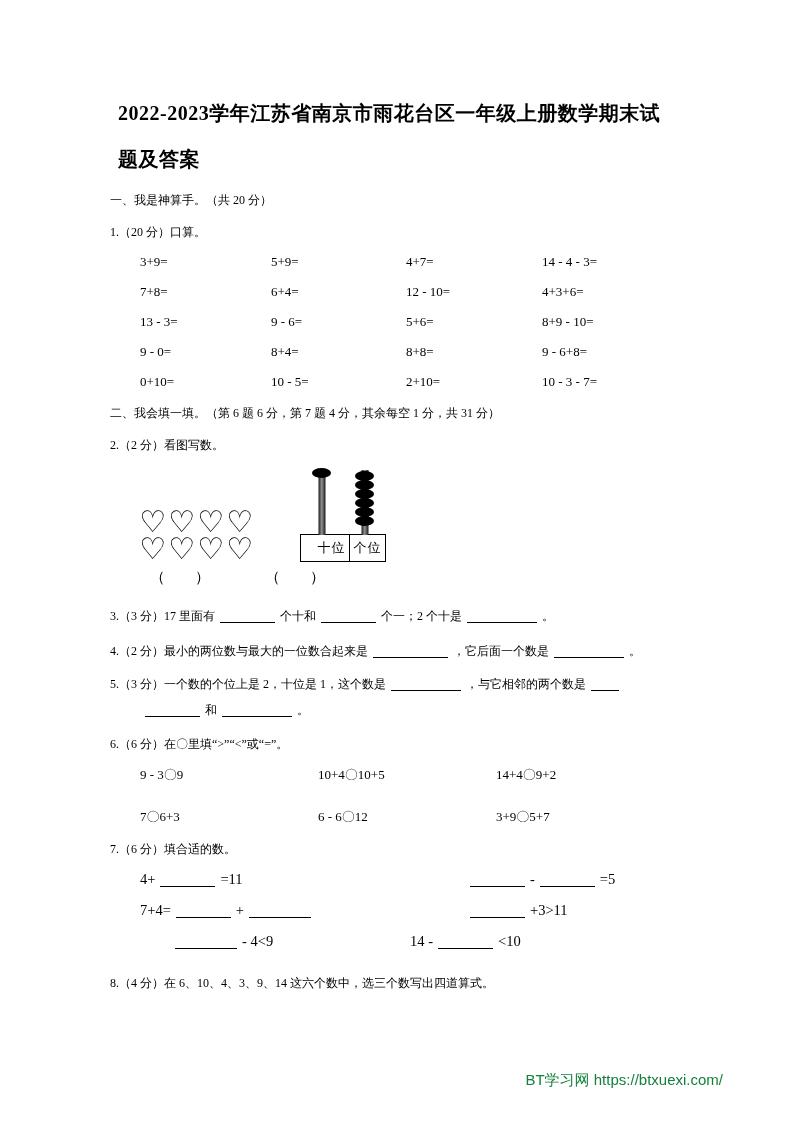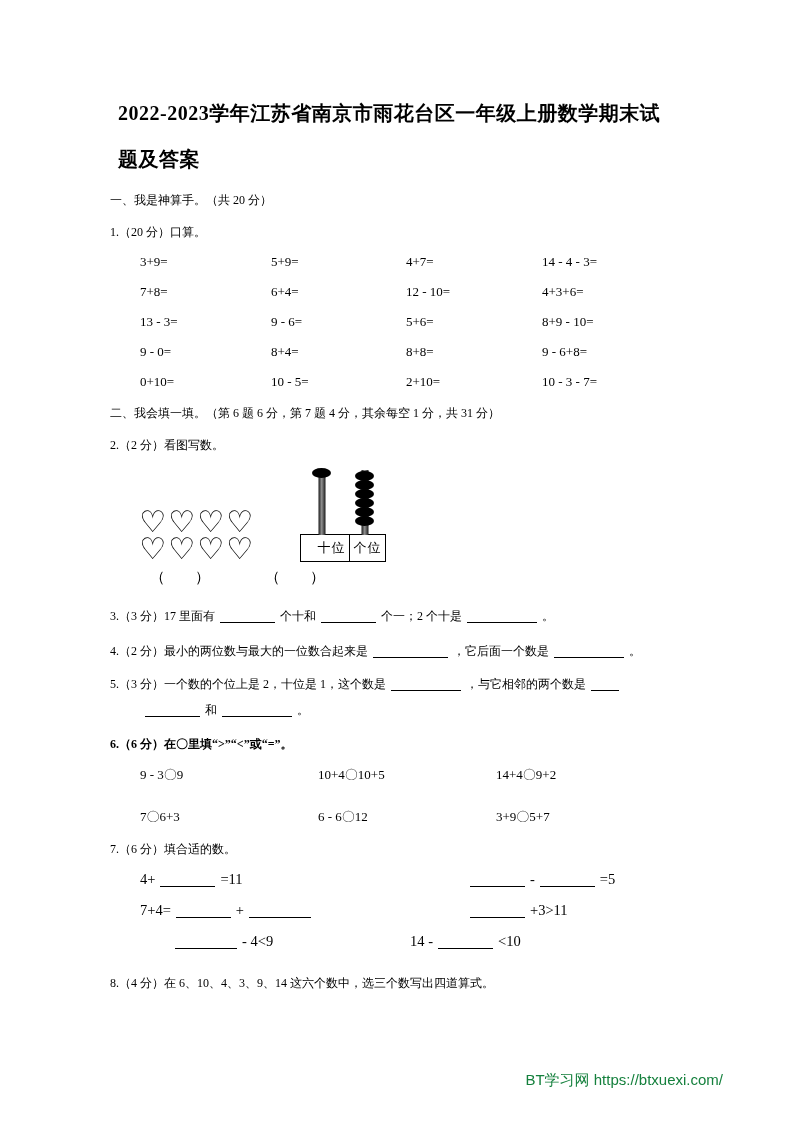--- a/index.html
+++ b/index.html
@@ -53,21 +53,21 @@
   .abacus-cell { flex: 1; text-align: center; font-size: 13px; padding: 4px 0; letter-spacing: 1px; }
   .abacus-cell + .abacus-cell { border-left: 1.5px solid #000; }
   .paren-row { margin: 6px 0 0 40px; font-size: 15px; }
   .paren-row .p2 { margin-left: 55px; }
 
   
   .q3 { margin-top: 20px; }
   .q4 { margin-top: 16px; }
   .q5l1 { margin-top: 14px; }
   .q5l2 { margin-top: 8px; margin-left: 30px; }
-  .q6-label { margin-top: 15px; font-weight: bold; }
+  .q6-label { margin-top: 15px; }
   .cmp-row { display: flex; margin-left: 30px; font-size: 13px; }
   .cmp-row.r1 { margin-top: 13px; }
   .cmp-row.r2 { margin-top: 24px; }
   .cmp-row .cmp:nth-child(1) { width: 178px; }
   .cmp-row .cmp:nth-child(2) { width: 178px; }
   .q7-label { margin-top: 14px; }
   .fill-row { display: flex; font-size: 14.5px; align-items: flex-end; }
   .fill-row.r1 { margin-top: 12px; }
   .fill-row.r2 { margin-top: 14px; }
   .fill-row.r3 { margin-top: 14px; }

